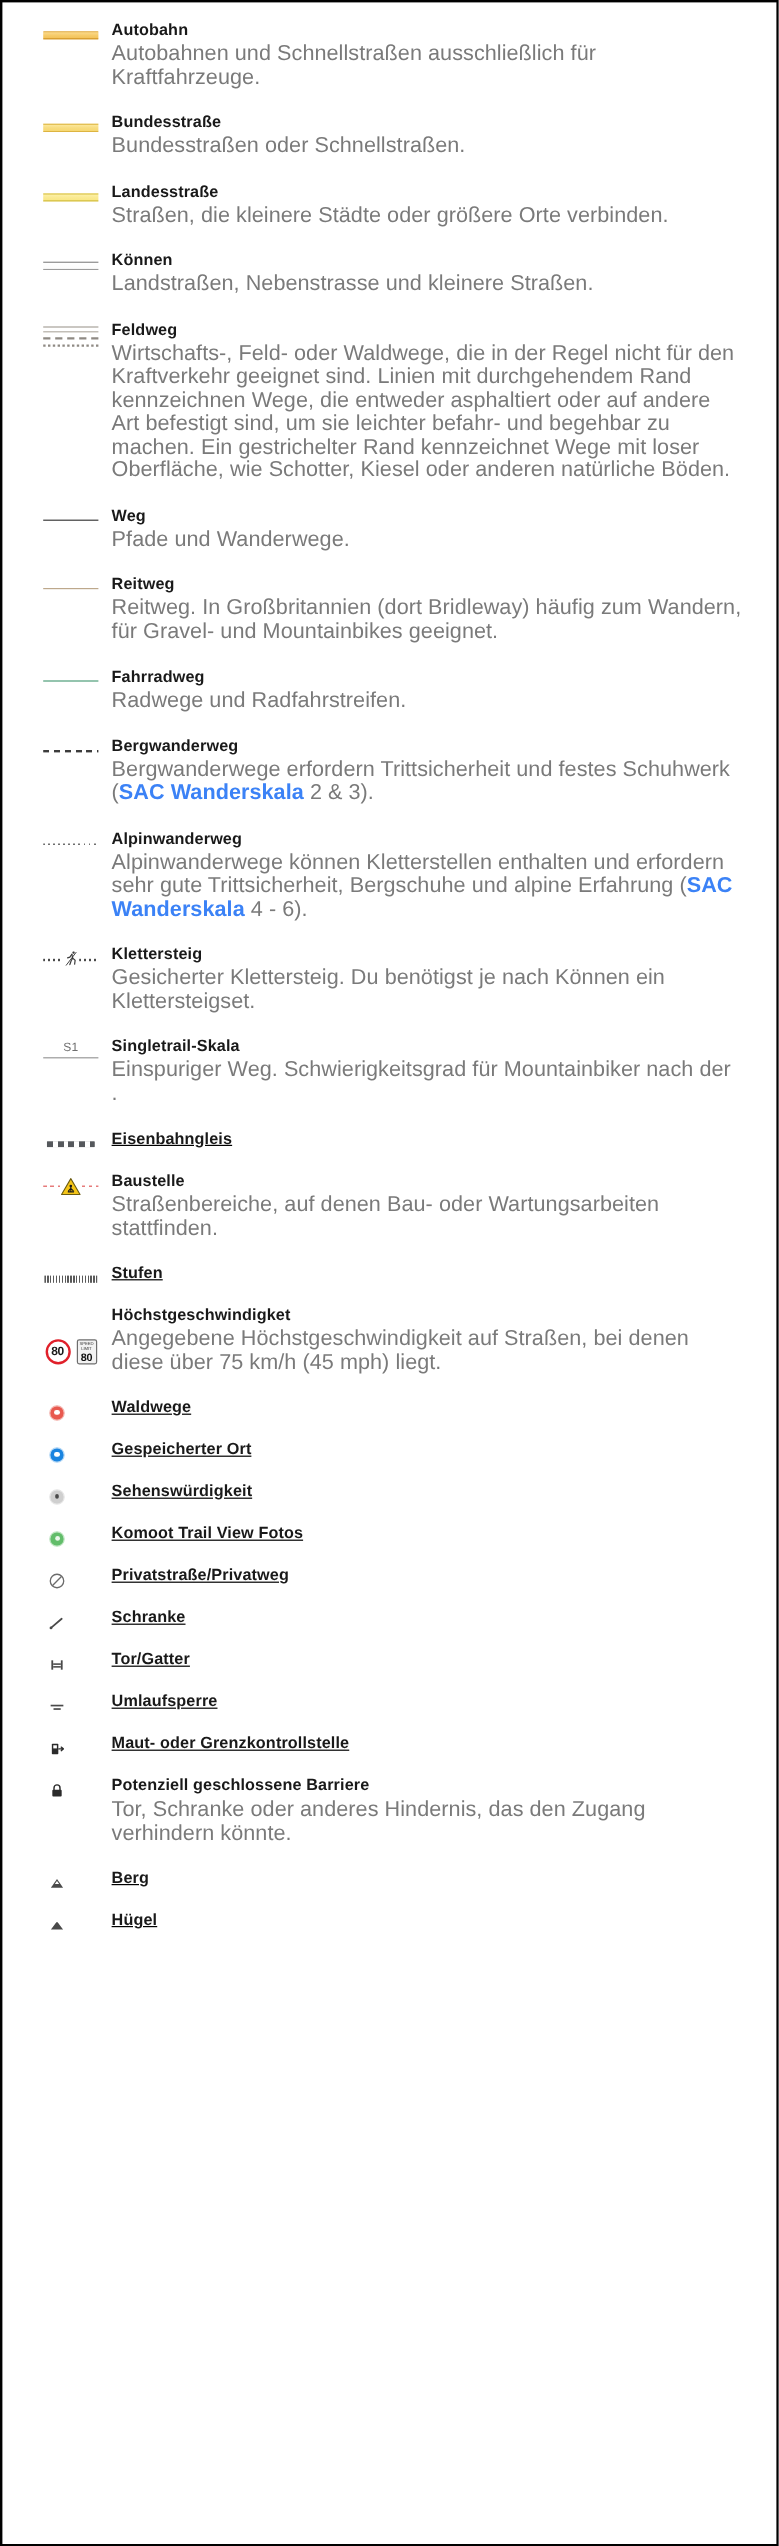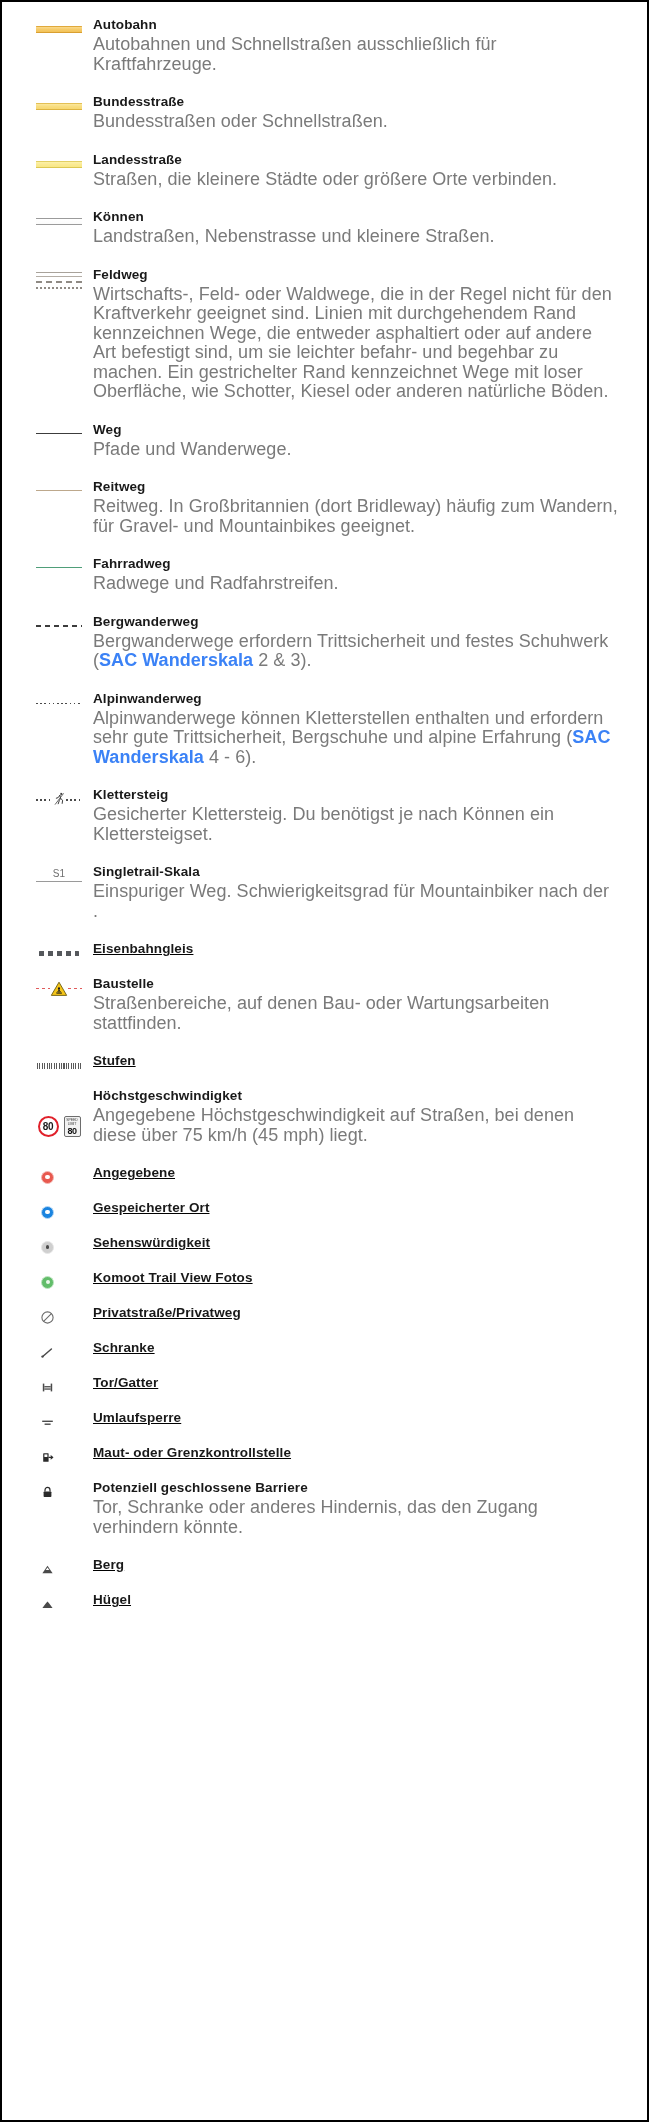--- a/index.html
+++ b/index.html
@@ -527,21 +527,21 @@
       </div>
     </li>
 
     <li class="legend-row compact">
       <div class="icon-cell">
         <span class="dot-wrap">
             <span class="dot dot-highlight"></span>
           </span>
       </div>
       <div class="text-cell">
-        <div class="row-title">Angegebene</div>
+        <div class="row-title">Waldwege</div>
       </div>
     </li>
 
     <li class="legend-row compact">
       <div class="icon-cell">
         <span class="dot-wrap">
             <span class="dot dot-saved"></span>
           </span>
       </div>
       <div class="text-cell">

